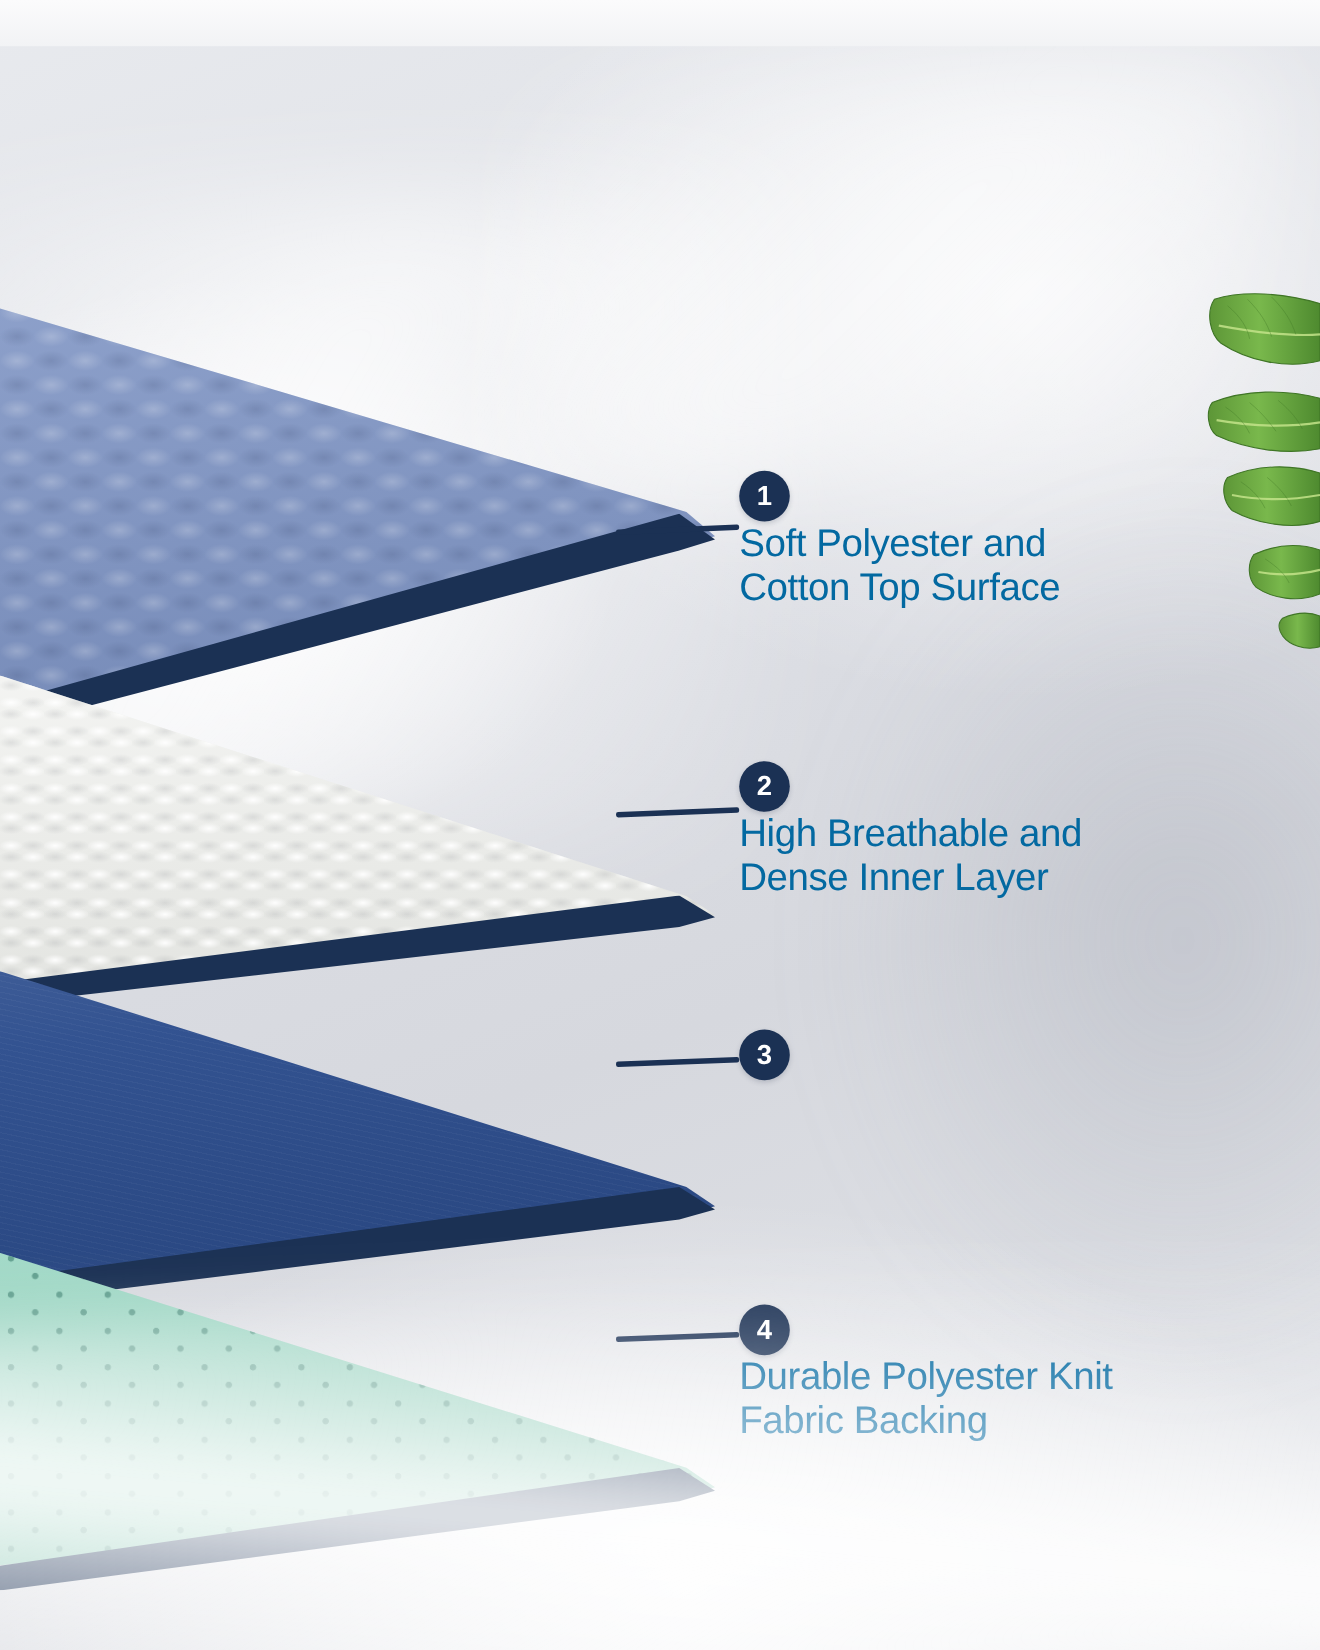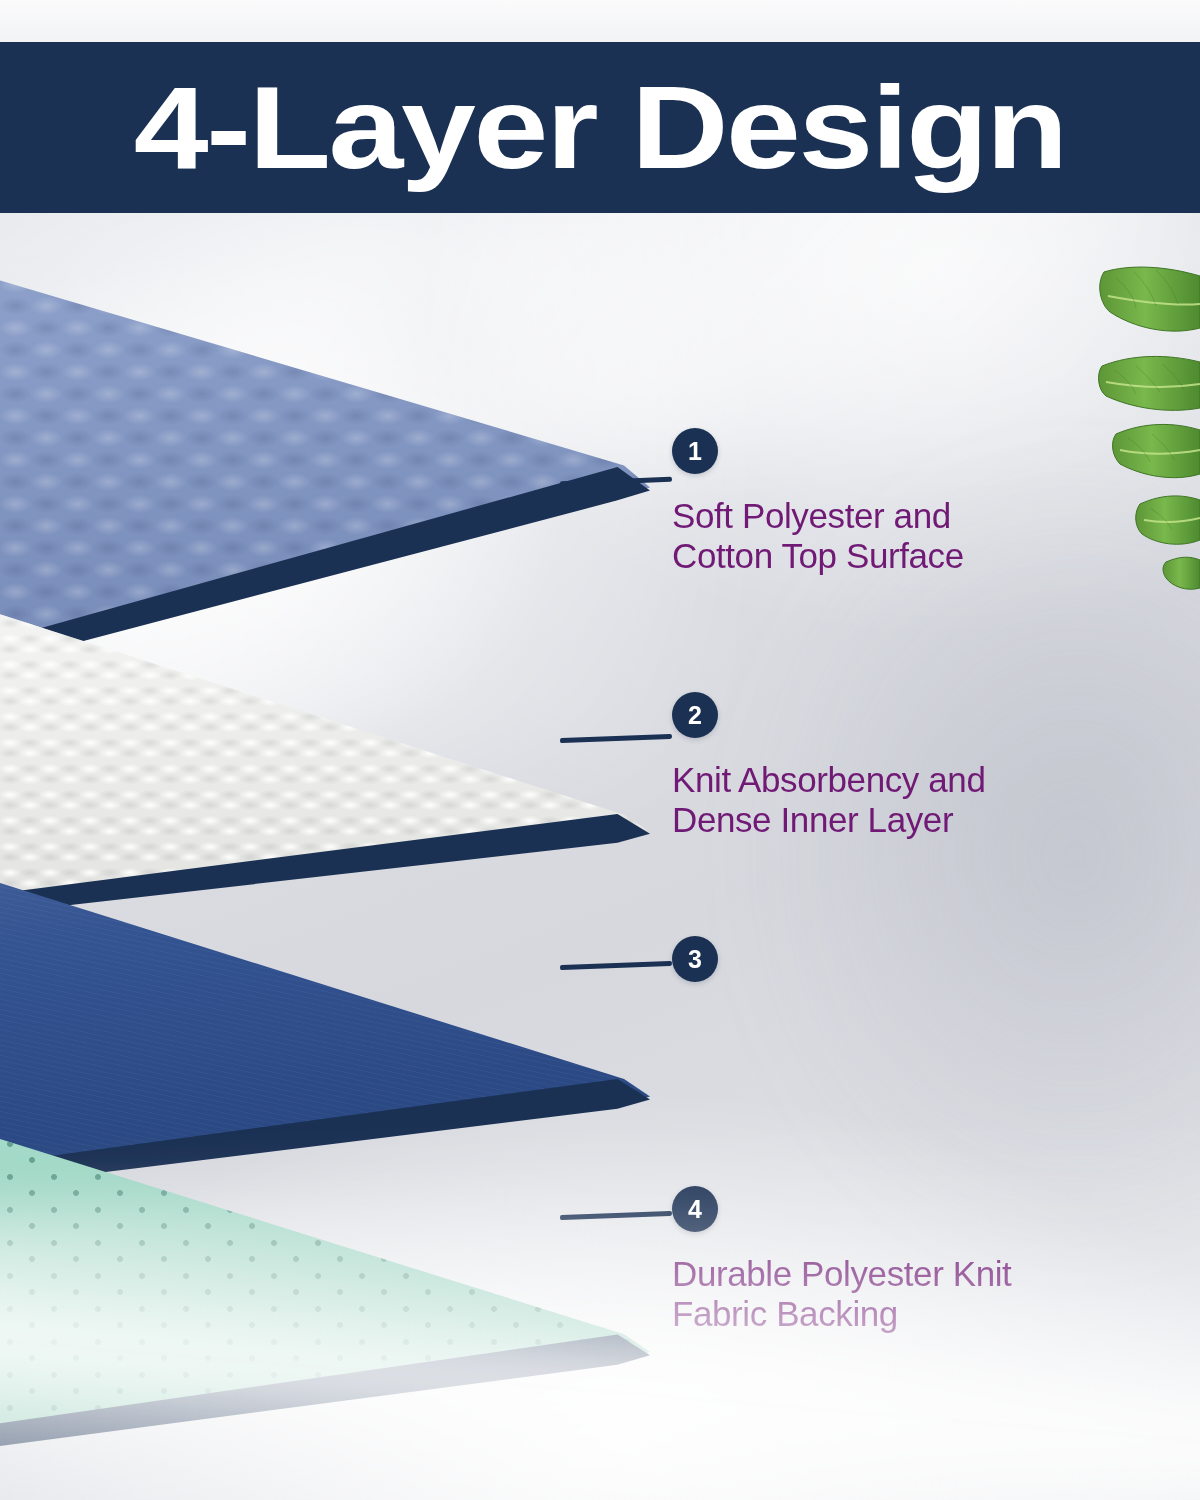--- a/index.html
+++ b/index.html
@@ -152,22 +152,21 @@
     color: #ffffff;
     font-size: 25px;
     font-weight: bold;
     display: flex;
     align-items: center;
     justify-content: center;
     line-height: 1;
     box-shadow: 0 2px 5px rgba(60,70,90,0.22);
   }
   .callout-text {
-    margin-top: 22px;
-    color: #701a75;
+    color: #0369a1;
     font-size: 35px;
     line-height: 1.14;
     letter-spacing: -0.4px;
     white-space: pre-line;
   }
 
   
   .connector {
     position: absolute;
     height: 5px;
@@ -230,23 +229,20 @@
       <div class="layer-shape tex-dot-mint"></div>
     </div>
     <div class="layer" style="top:855px; width:650px; height:378px;
                 clip-path: polygon(0% 94%, 95% 70.5%, 100% 76%, 95% 78.5%, 0% 100%);">
       <div class="layer-shape" style="background:#1b3154;"></div>
     </div>
 
   </div>
 
   <div class="top-strip"></div>
-  <div class="banner">
-    <div class="banner-title">4-Layer Design</div>
-  </div>
 
   <div class="leaf-wrap">
     <svg width="130" height="330" viewBox="0 0 130 330" aria-hidden="true">
       <defs>
         <linearGradient id="lf" x1="0" y1="0" x2="1" y2="0">
           <stop offset="0%" stop-color="#5d9637"></stop>
           <stop offset="45%" stop-color="#79b84c"></stop>
           <stop offset="100%" stop-color="#4e8a2f"></stop>
         </linearGradient>
       </defs>
@@ -284,21 +280,21 @@
   <div class="connector" style="left:560px; top:1213px; width:112px; transform: rotate(-2.2deg);"></div>
 
   <div class="callout" style="left:672px; top:428px;">
     <div class="badge">1</div>
     <div class="callout-text">Soft Polyester and
 Cotton Top Surface</div>
   </div>
 
   <div class="callout" style="left:672px; top:692px;">
     <div class="badge">2</div>
-    <div class="callout-text">Knit Absorbency and
+    <div class="callout-text">High Breathable and
 Dense Inner Layer</div>
   </div>
 
   <div class="callout" style="left:672px; top:936px;">
     <div class="badge">3</div>
   </div>
 
   <div class="callout" style="left:672px; top:1186px;">
     <div class="badge">4</div>
     <div class="callout-text">Durable Polyester Knit

